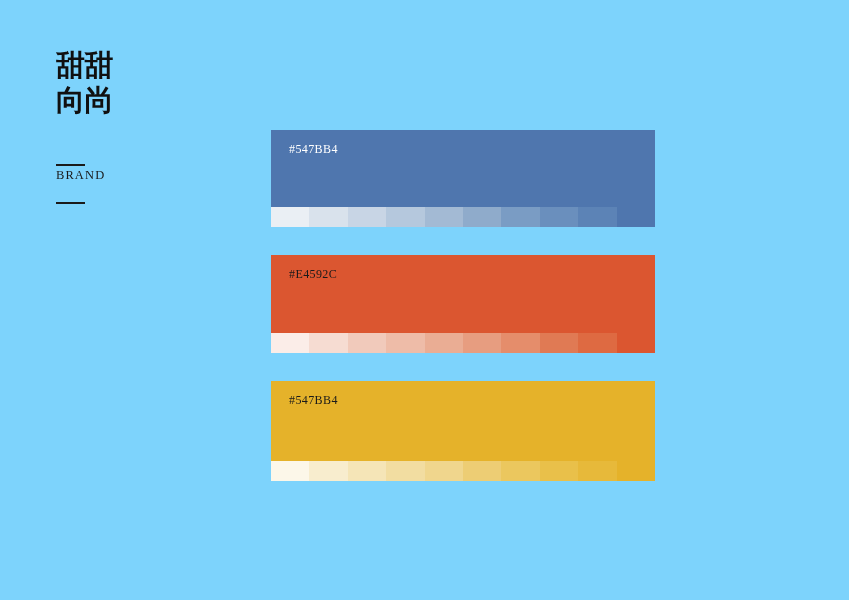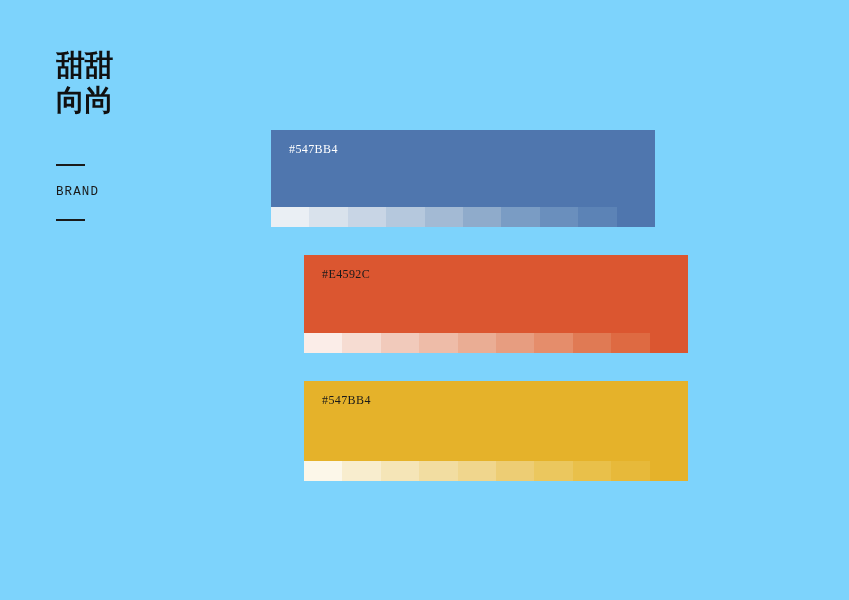--- a/index.html
+++ b/index.html
@@ -47,22 +47,21 @@
 
   .rule {
     width: 29px;
     height: 2px;
     background: #1a1a1a;
   }
   .rule-top { margin-top: 45px; }
   .rule-bottom { margin-top: 17px; }
 
   .brand-en {
-    margin-top: 17px;
-    font-family: Liberation Mono, monospace;
+    font-family: Liberation Serif, serif;
     font-size: 12.5px;
     line-height: 1.55;
     letter-spacing: 1.1px;
     color: #1a1a1a;
   }
   .brand-en span { display: block; }
 
   .section-label {
     margin-top: 20px;
     font-family: "DejaVu Sans", "Liberation Sans", sans-serif;
@@ -76,21 +75,21 @@
     position: absolute;
     left: 271px;
     top: 130px;
     width: 384px;
   }
 
   .swatch {
     position: relative;
     width: 384px;
   }
-  .swatch + .swatch { margin-top: 28px; margin-left: 33px; }
+  .swatch + .swatch { margin-top: 28px; }
 
   .swatch-main {
     position: relative;
     height: 77px;
   }
 
   .swatch-hex {
     position: absolute;
     left: 18px;
     top: 12px;

